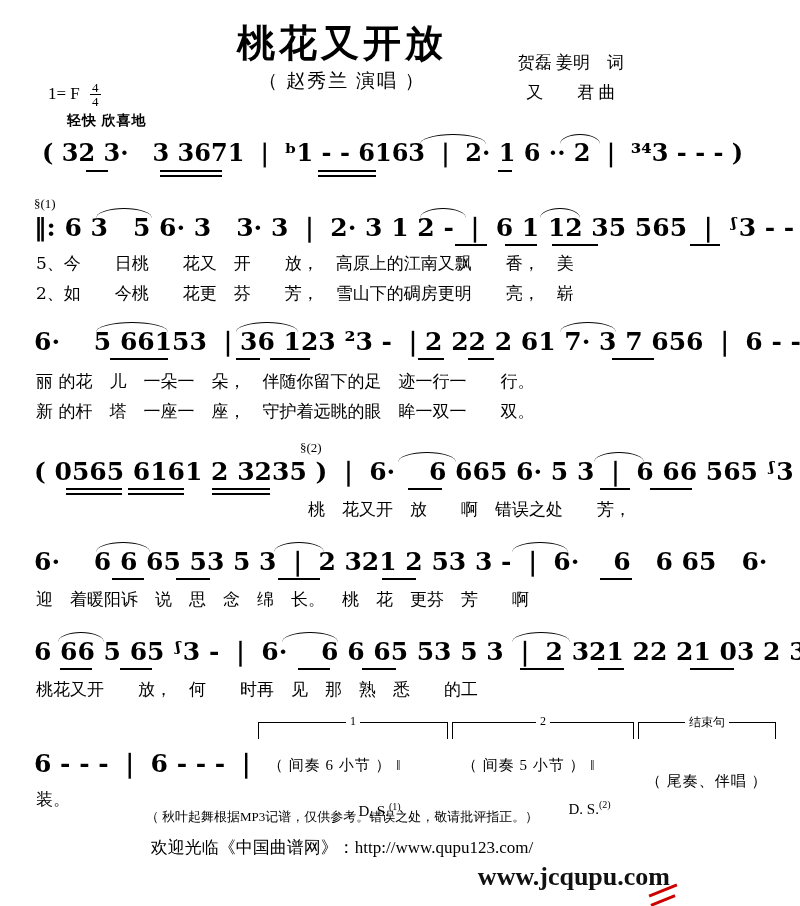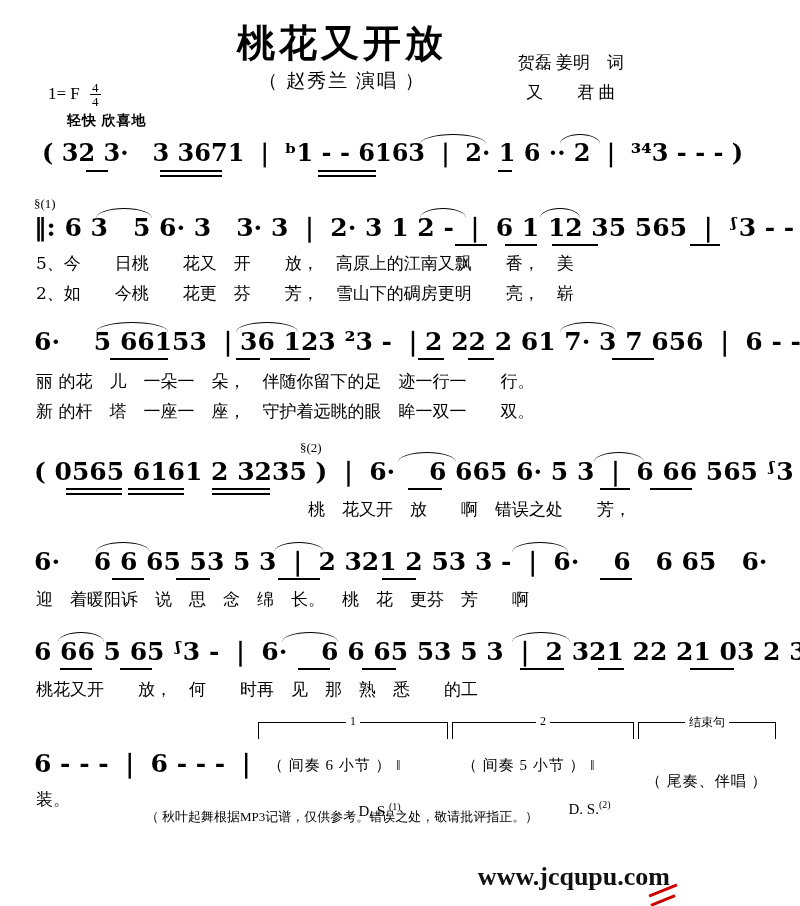--- a/index.html
+++ b/index.html
@@ -340,16 +340,17 @@
       <span>D. S.</span><sup>(1)</sup>
     </div>
     <div class="ds" style="left:546px; top:60px;">
       <span>D. S.</span><sup>(2)</sup>
     </div>
 
     <div class="lyric" style="top:66px; left:36px;">装。</div>
   </div>
 
   <div class="note-small">（ 秋叶起舞根据MP3记谱，仅供参考。错误之处，敬请批评指正。）</div>
+  <div class="welcome">欢迎光临《中国曲谱网》：http://www.qupu123.com/</div>
   <div class="watermark">www.jcqupu.com</div>
   <div class="wm-corner"></div>
 
 </div>
 
 </body></html>

